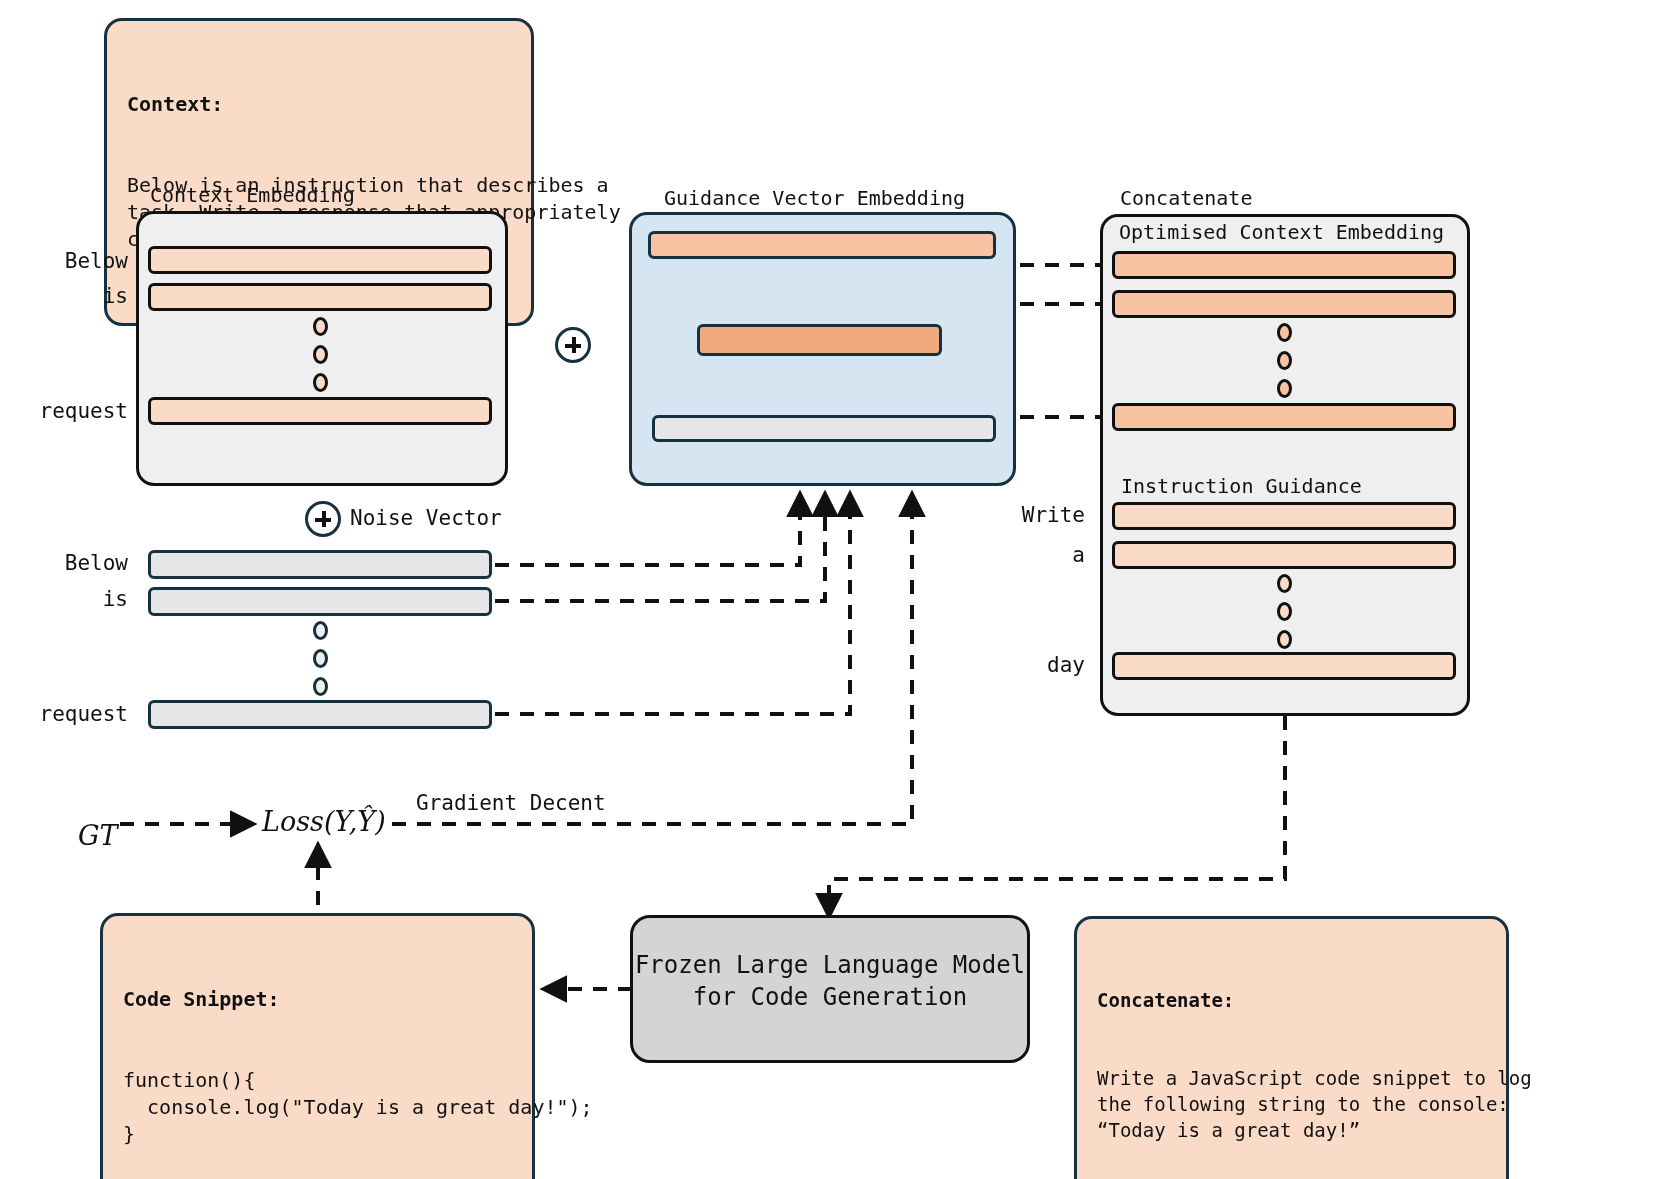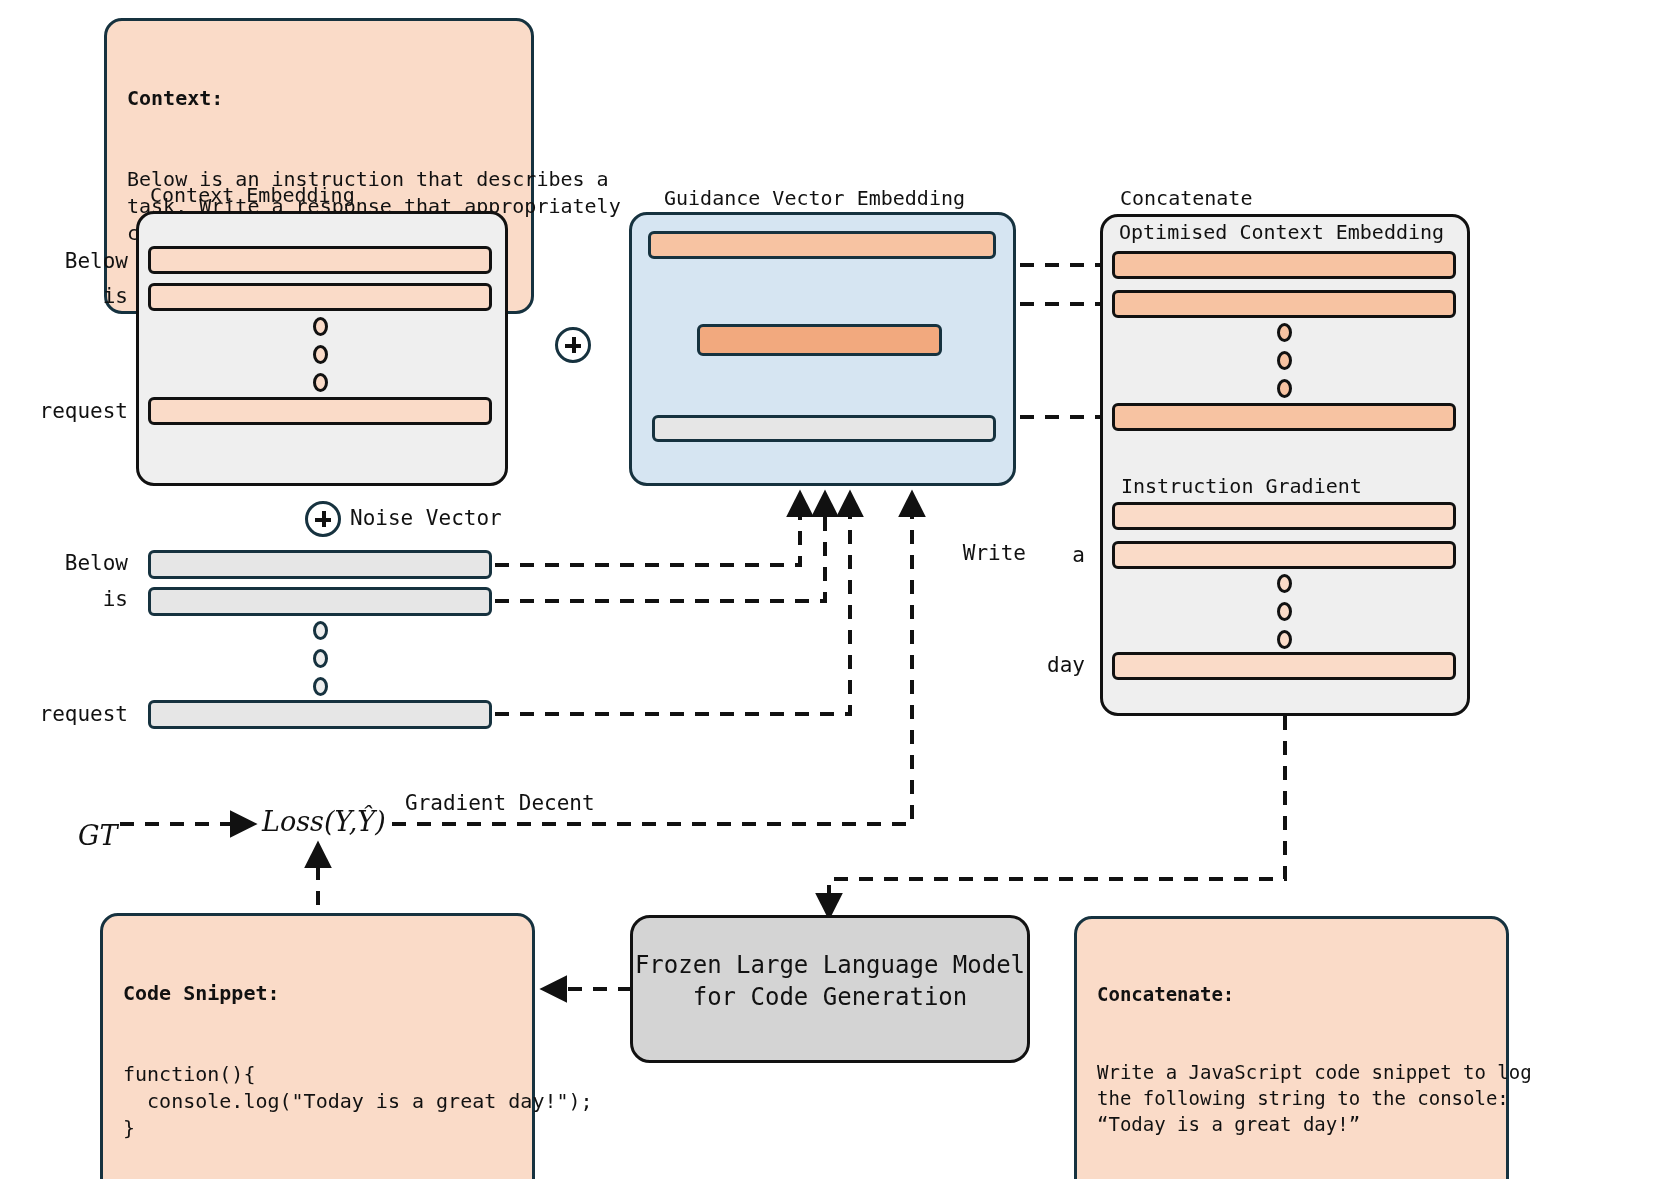--- a/index.html
+++ b/index.html
@@ -16,21 +16,21 @@
     background:#ffffff;
   }
 
   
   .callout{
     position:absolute;
     background:#fadbc8;
     border:3px solid #16323f;
     border-radius:18px;
     box-sizing:border-box;
-    padding:10px 20px;
+    padding:16px 20px;
     font-size:20px;
     line-height:27px;
     white-space:pre;
   }
   .callout .ttl{font-weight:bold;}
 
   
   .panel{
     position:absolute;
     box-sizing:border-box;
@@ -180,22 +180,22 @@
   <div class="panel" style="left:1100px;top:214px;width:370px;height:502px;"></div>
 
   <div class="lbl hdr" style="left:1119px;top:220px;">Optimised Context Embedding</div>
   <div class="bar opt" style="left:1112px;top:251px;width:344px;height:28px;"></div>
   <div class="bar opt" style="left:1112px;top:290px;width:344px;height:28px;"></div>
   <div class="dot opt" style="left:1277px;top:323px;"></div>
   <div class="dot opt" style="left:1277px;top:351px;"></div>
   <div class="dot opt" style="left:1277px;top:379px;"></div>
   <div class="bar opt" style="left:1112px;top:403px;width:344px;height:28px;"></div>
 
-  <div class="lbl hdr" style="left:1121px;top:474px;">Instruction Gradient</div>
-  <div class="lbl right" style="left:926px;top:503px;width:100px;margin-top:38px;">Write</div>
+  <div class="lbl hdr" style="left:1121px;top:474px;">Instruction Guidance</div>
+  <div class="lbl right" style="left:985px;top:503px;width:100px;">Write</div>
   <div class="bar" style="left:1112px;top:502px;width:344px;height:28px;"></div>
 
   <div class="lbl right" style="left:985px;top:543px;width:100px;">a</div>
   <div class="bar" style="left:1112px;top:541px;width:344px;height:28px;"></div>
 
   <div class="dot" style="left:1277px;top:574px;"></div>
   <div class="dot" style="left:1277px;top:602px;"></div>
   <div class="dot" style="left:1277px;top:630px;"></div>
 
   <div class="lbl right" style="left:985px;top:653px;width:100px;">day</div>
@@ -212,21 +212,21 @@
 
   <div class="dot navy" style="left:313px;top:621px;"></div>
   <div class="dot navy" style="left:313px;top:649px;"></div>
   <div class="dot navy" style="left:313px;top:677px;"></div>
 
   <div class="lbl right" style="left:10px;top:702px;width:118px;">request</div>
   <div class="bar navy grey" style="left:148px;top:700px;width:344px;height:29px;"></div>
 
   <div class="math" style="left:78px;top:820px;">GT</div>
   <div class="math" style="left:262px;top:806px;">Loss(Y,Ŷ)</div>
-  <div class="lbl" style="left:405px;top:791px;">Gradient Decent</div>
+  <div class="lbl" style="left:416px;top:791px;">Gradient Decent</div>
 
   <div class="callout" style="left:100px;top:913px;width:435px;">
     <div class="ttl">Code Snippet:</div>
     <div>function(){
   console.log("Today is a great day!");
 }</div>
   </div>
 
   <div class="panel" style="left:630px;top:915px;width:400px;height:148px;background:#d4d4d4;border-radius:20px;"></div>
   <div class="lbl center" style="left:630px;top:985px;width:400px;font-size:24px;">for Code Generation</div>

